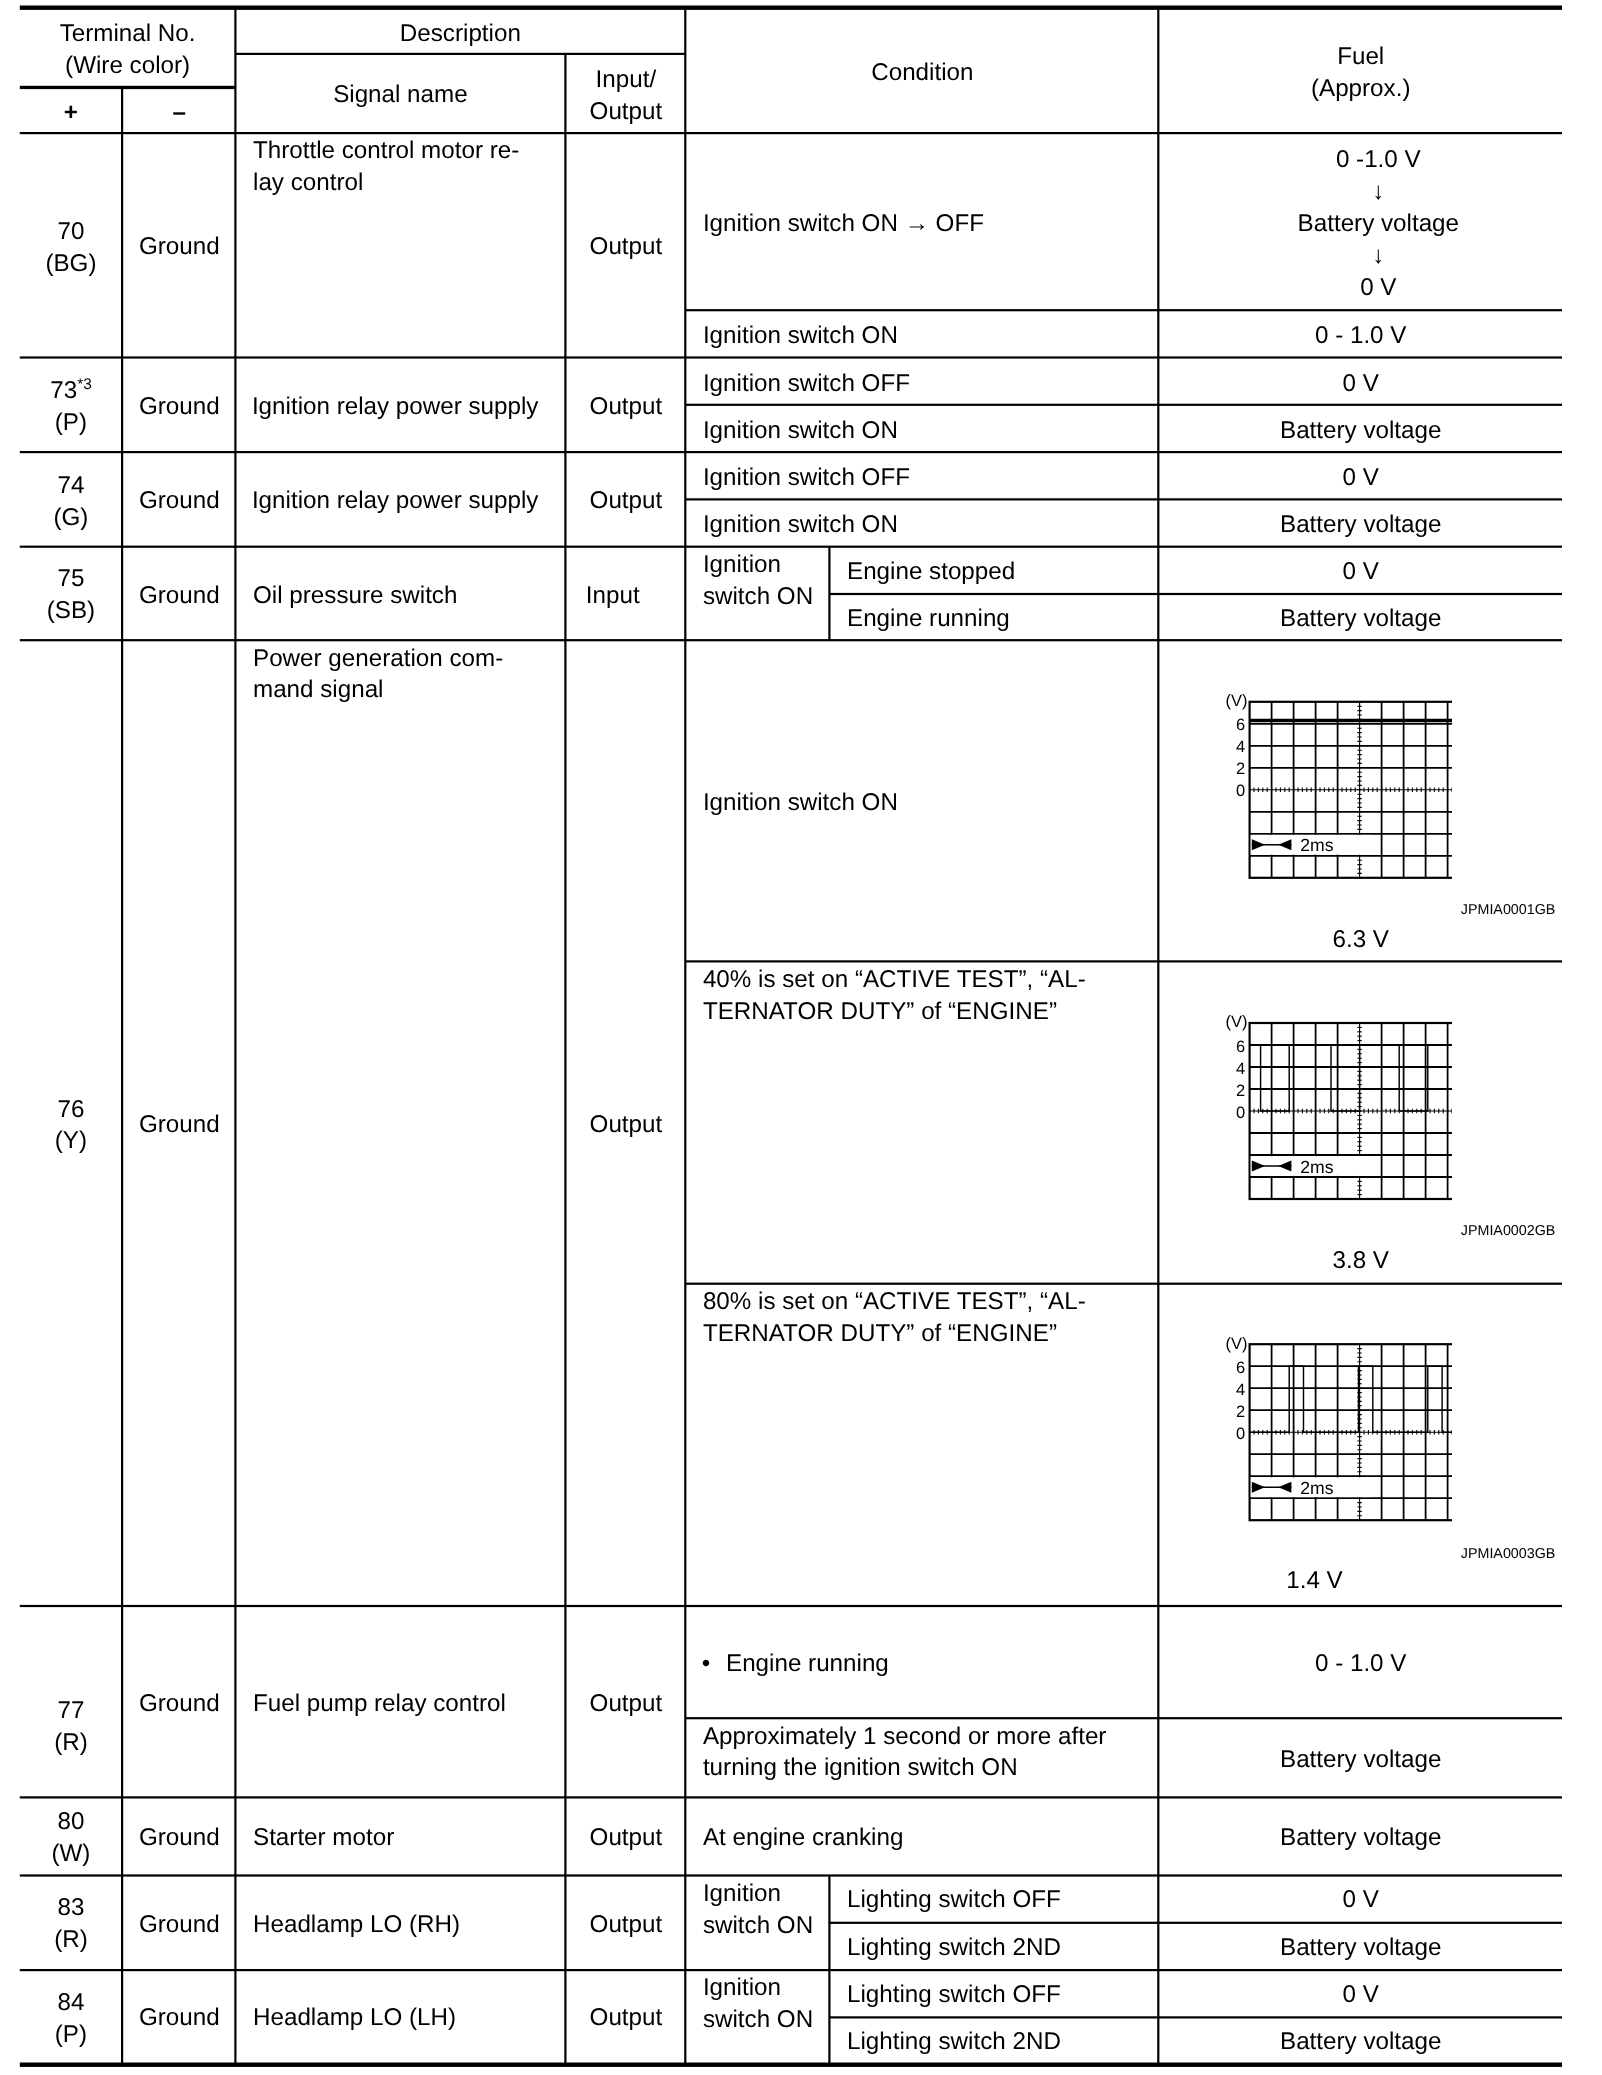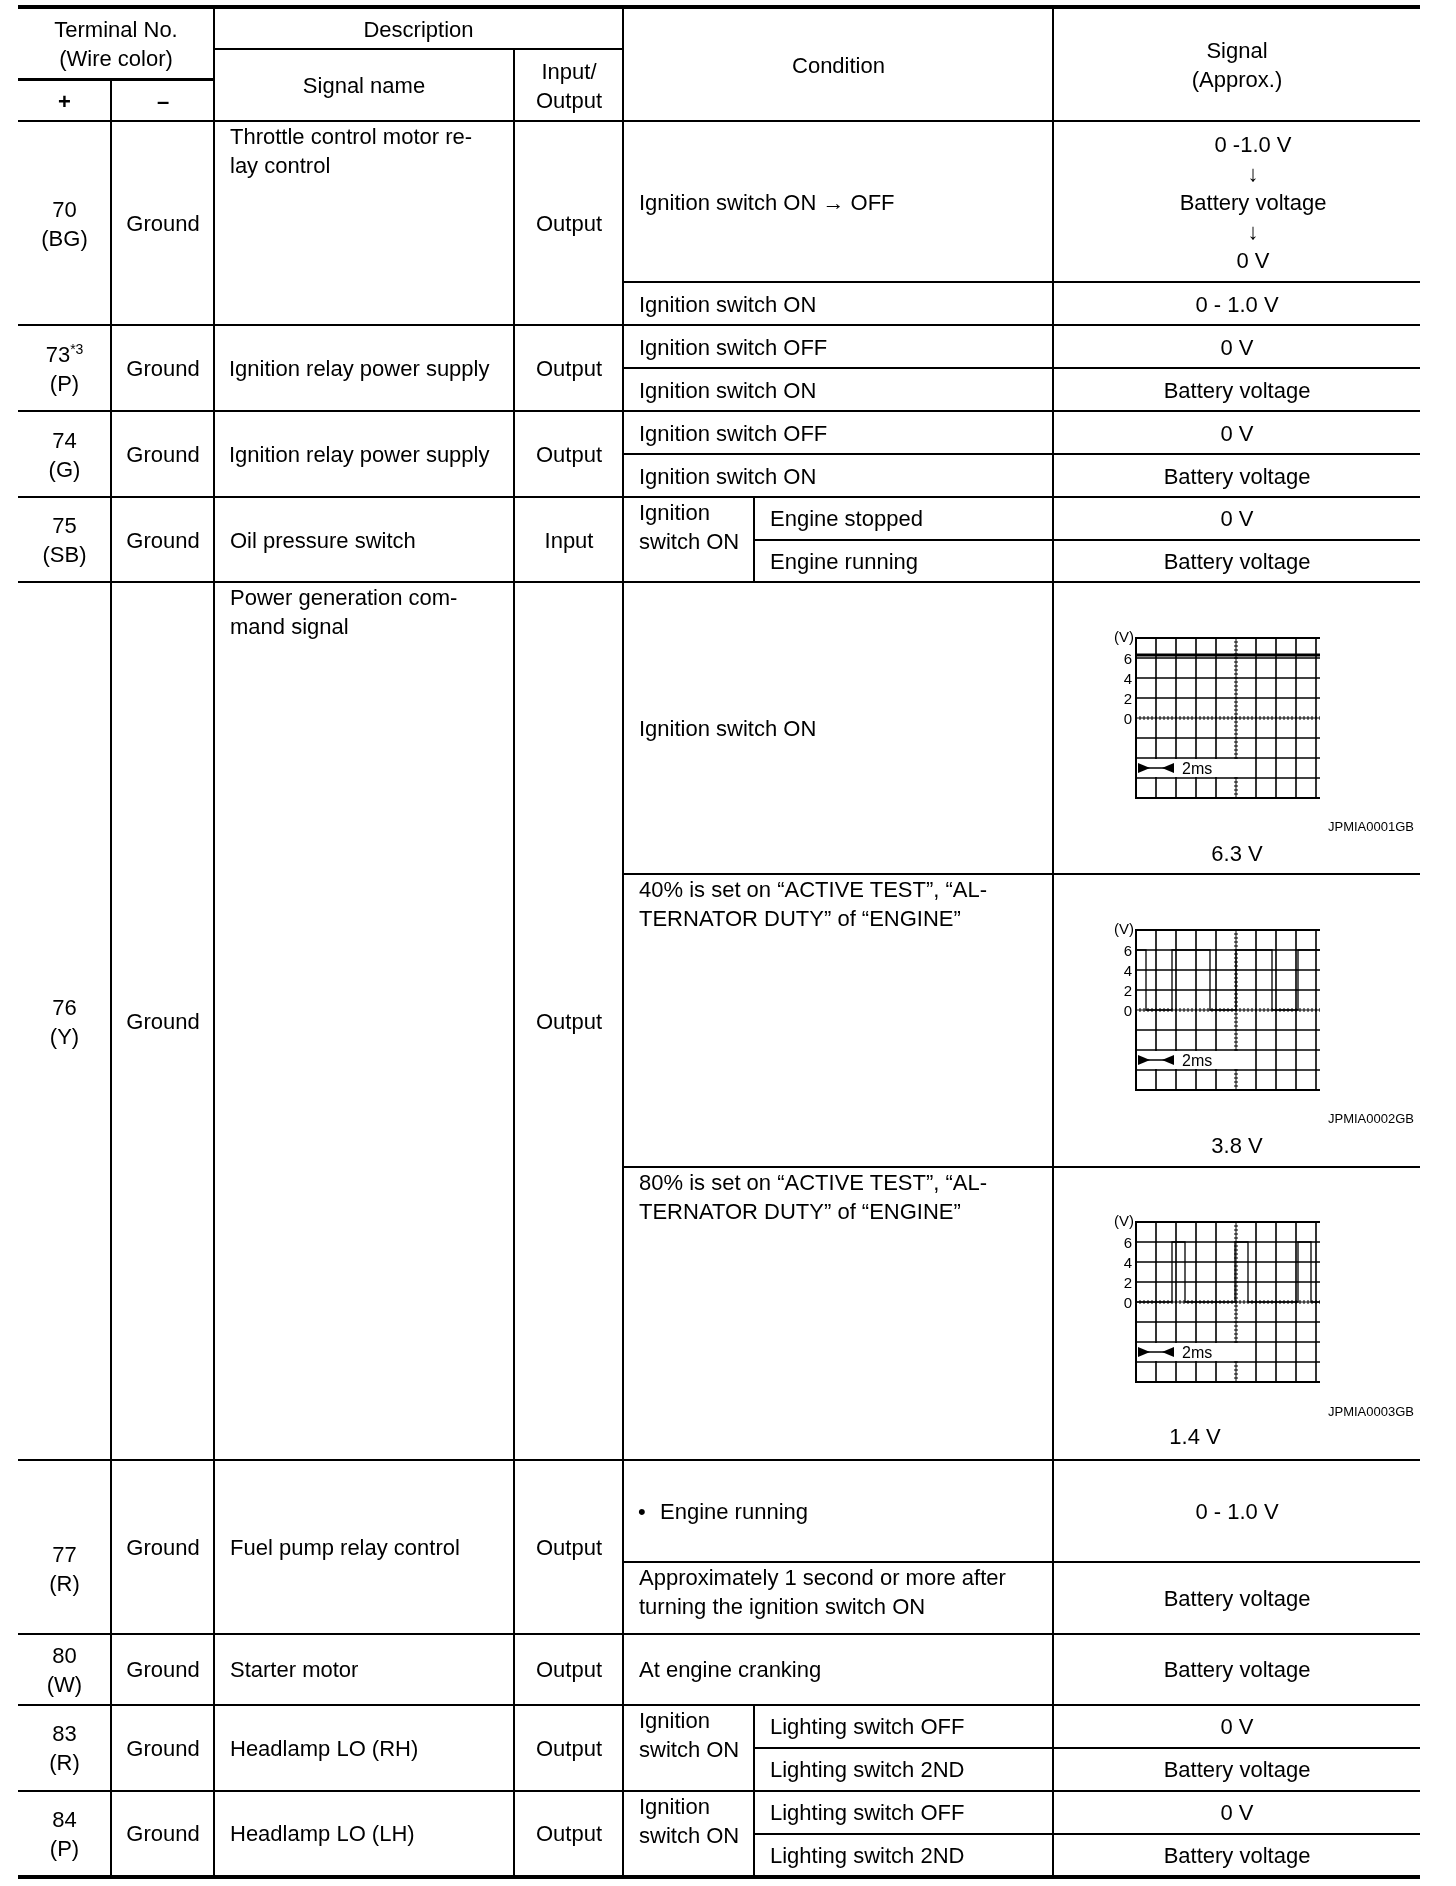--- a/index.html
+++ b/index.html
@@ -61,21 +61,21 @@
   <div class="cell" style="left:18px;top:81px;width:93px;height:40px;font-weight:bold;">+</div>
   <div class="cell" style="left:112px;top:81px;width:102px;height:40px;font-weight:bold;">–</div>
   <div class="cell" style="left:214px;top:9px;width:409px;height:40px;">Description</div>
   <div class="cell" style="left:214px;top:50px;width:300px;height:71px;">Signal name</div>
   <div class="cell col" style="left:515px;top:50px;width:108px;height:71px;">
     <span>Input/</span>
     <span>Output</span>
   </div>
   <div class="cell" style="left:624px;top:9px;width:429px;height:112px;">Condition</div>
   <div class="cell col" style="left:1054px;top:9px;width:366px;height:112px;">
-    <span>Signal</span>
+    <span>Fuel</span>
     <span>(Approx.)</span>
   </div>
 
   <div class="cell col" style="left:18px;top:122px;width:93px;height:203px;">
     <span>70</span>
     <span>(BG)</span>
   </div>
   <div class="cell" style="left:112px;top:122px;width:102px;height:203px;">Ground</div>
   <div class="cell left col" style="left:215px;top:122px;width:299px;height:203px;align-items:flex-start;">
     <span>Throttle control motor re-</span>
@@ -116,21 +116,21 @@
   <div class="cell" style="left:1054px;top:412px;width:366px;height:42px;">0 V</div>
   <div class="cell left" style="left:624px;top:455px;width:429px;height:42px;">Ignition switch ON</div>
   <div class="cell" style="left:1054px;top:455px;width:366px;height:42px;">Battery voltage</div>
 
   <div class="cell col" style="left:18px;top:498px;width:93px;height:84px;">
     <span>75</span>
     <span>(SB)</span>
   </div>
   <div class="cell" style="left:112px;top:498px;width:102px;height:84px;">Ground</div>
   <div class="cell left" style="left:215px;top:498px;width:299px;height:84px;">Oil pressure switch</div>
-  <div class="cell" style="left:515px;top:498px;width:108px;height:84px;">Input</div>
+  <div class="cell" style="left:503px;top:498px;width:108px;height:84px;">Input</div>
   <div class="cell left col" style="left:624px;top:498px;width:130px;height:84px;align-items:flex-start;">
     <span>Ignition</span>
     <span>switch ON</span>
   </div>
   <div class="cell left" style="left:755px;top:498px;width:298px;height:41px;">Engine stopped</div>
   <div class="cell" style="left:1054px;top:498px;width:366px;height:41px;">0 V</div>
   <div class="cell left" style="left:755px;top:541px;width:298px;height:41px;">Engine running</div>
   <div class="cell" style="left:1054px;top:541px;width:366px;height:41px;">Battery voltage</div>
 
   <div class="cell col" style="left:18px;top:583px;width:93px;height:877px;">

